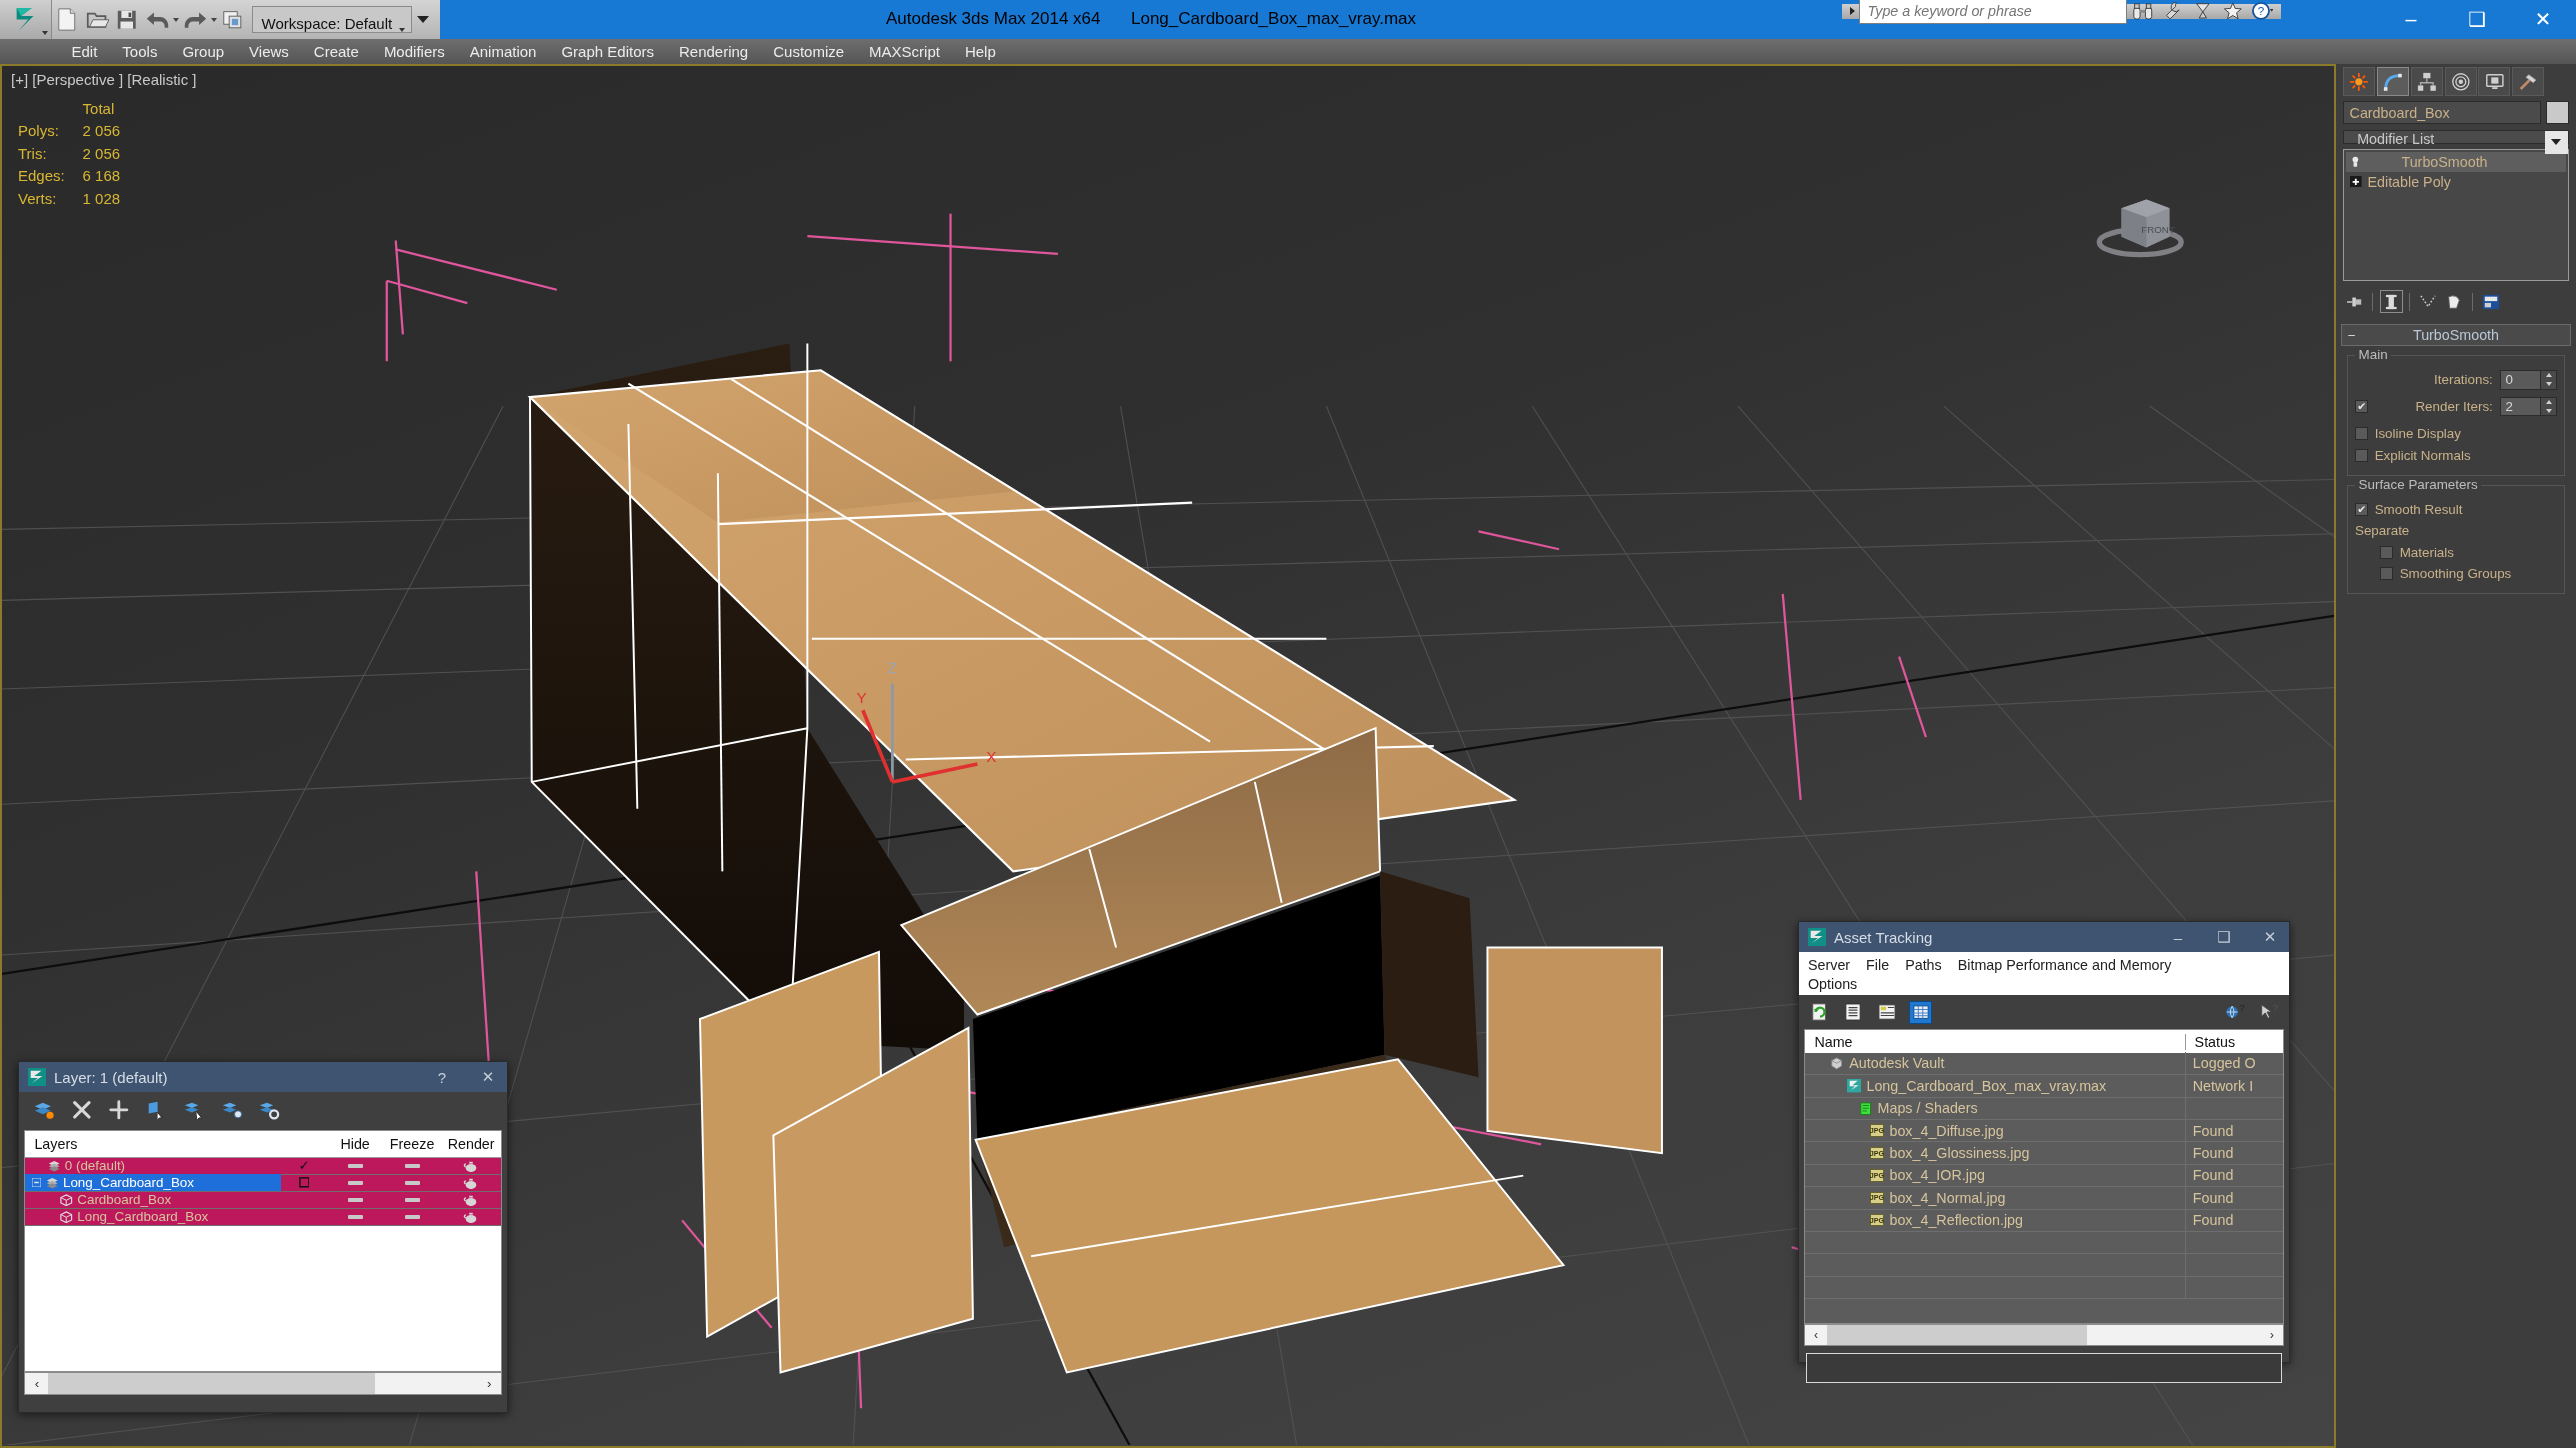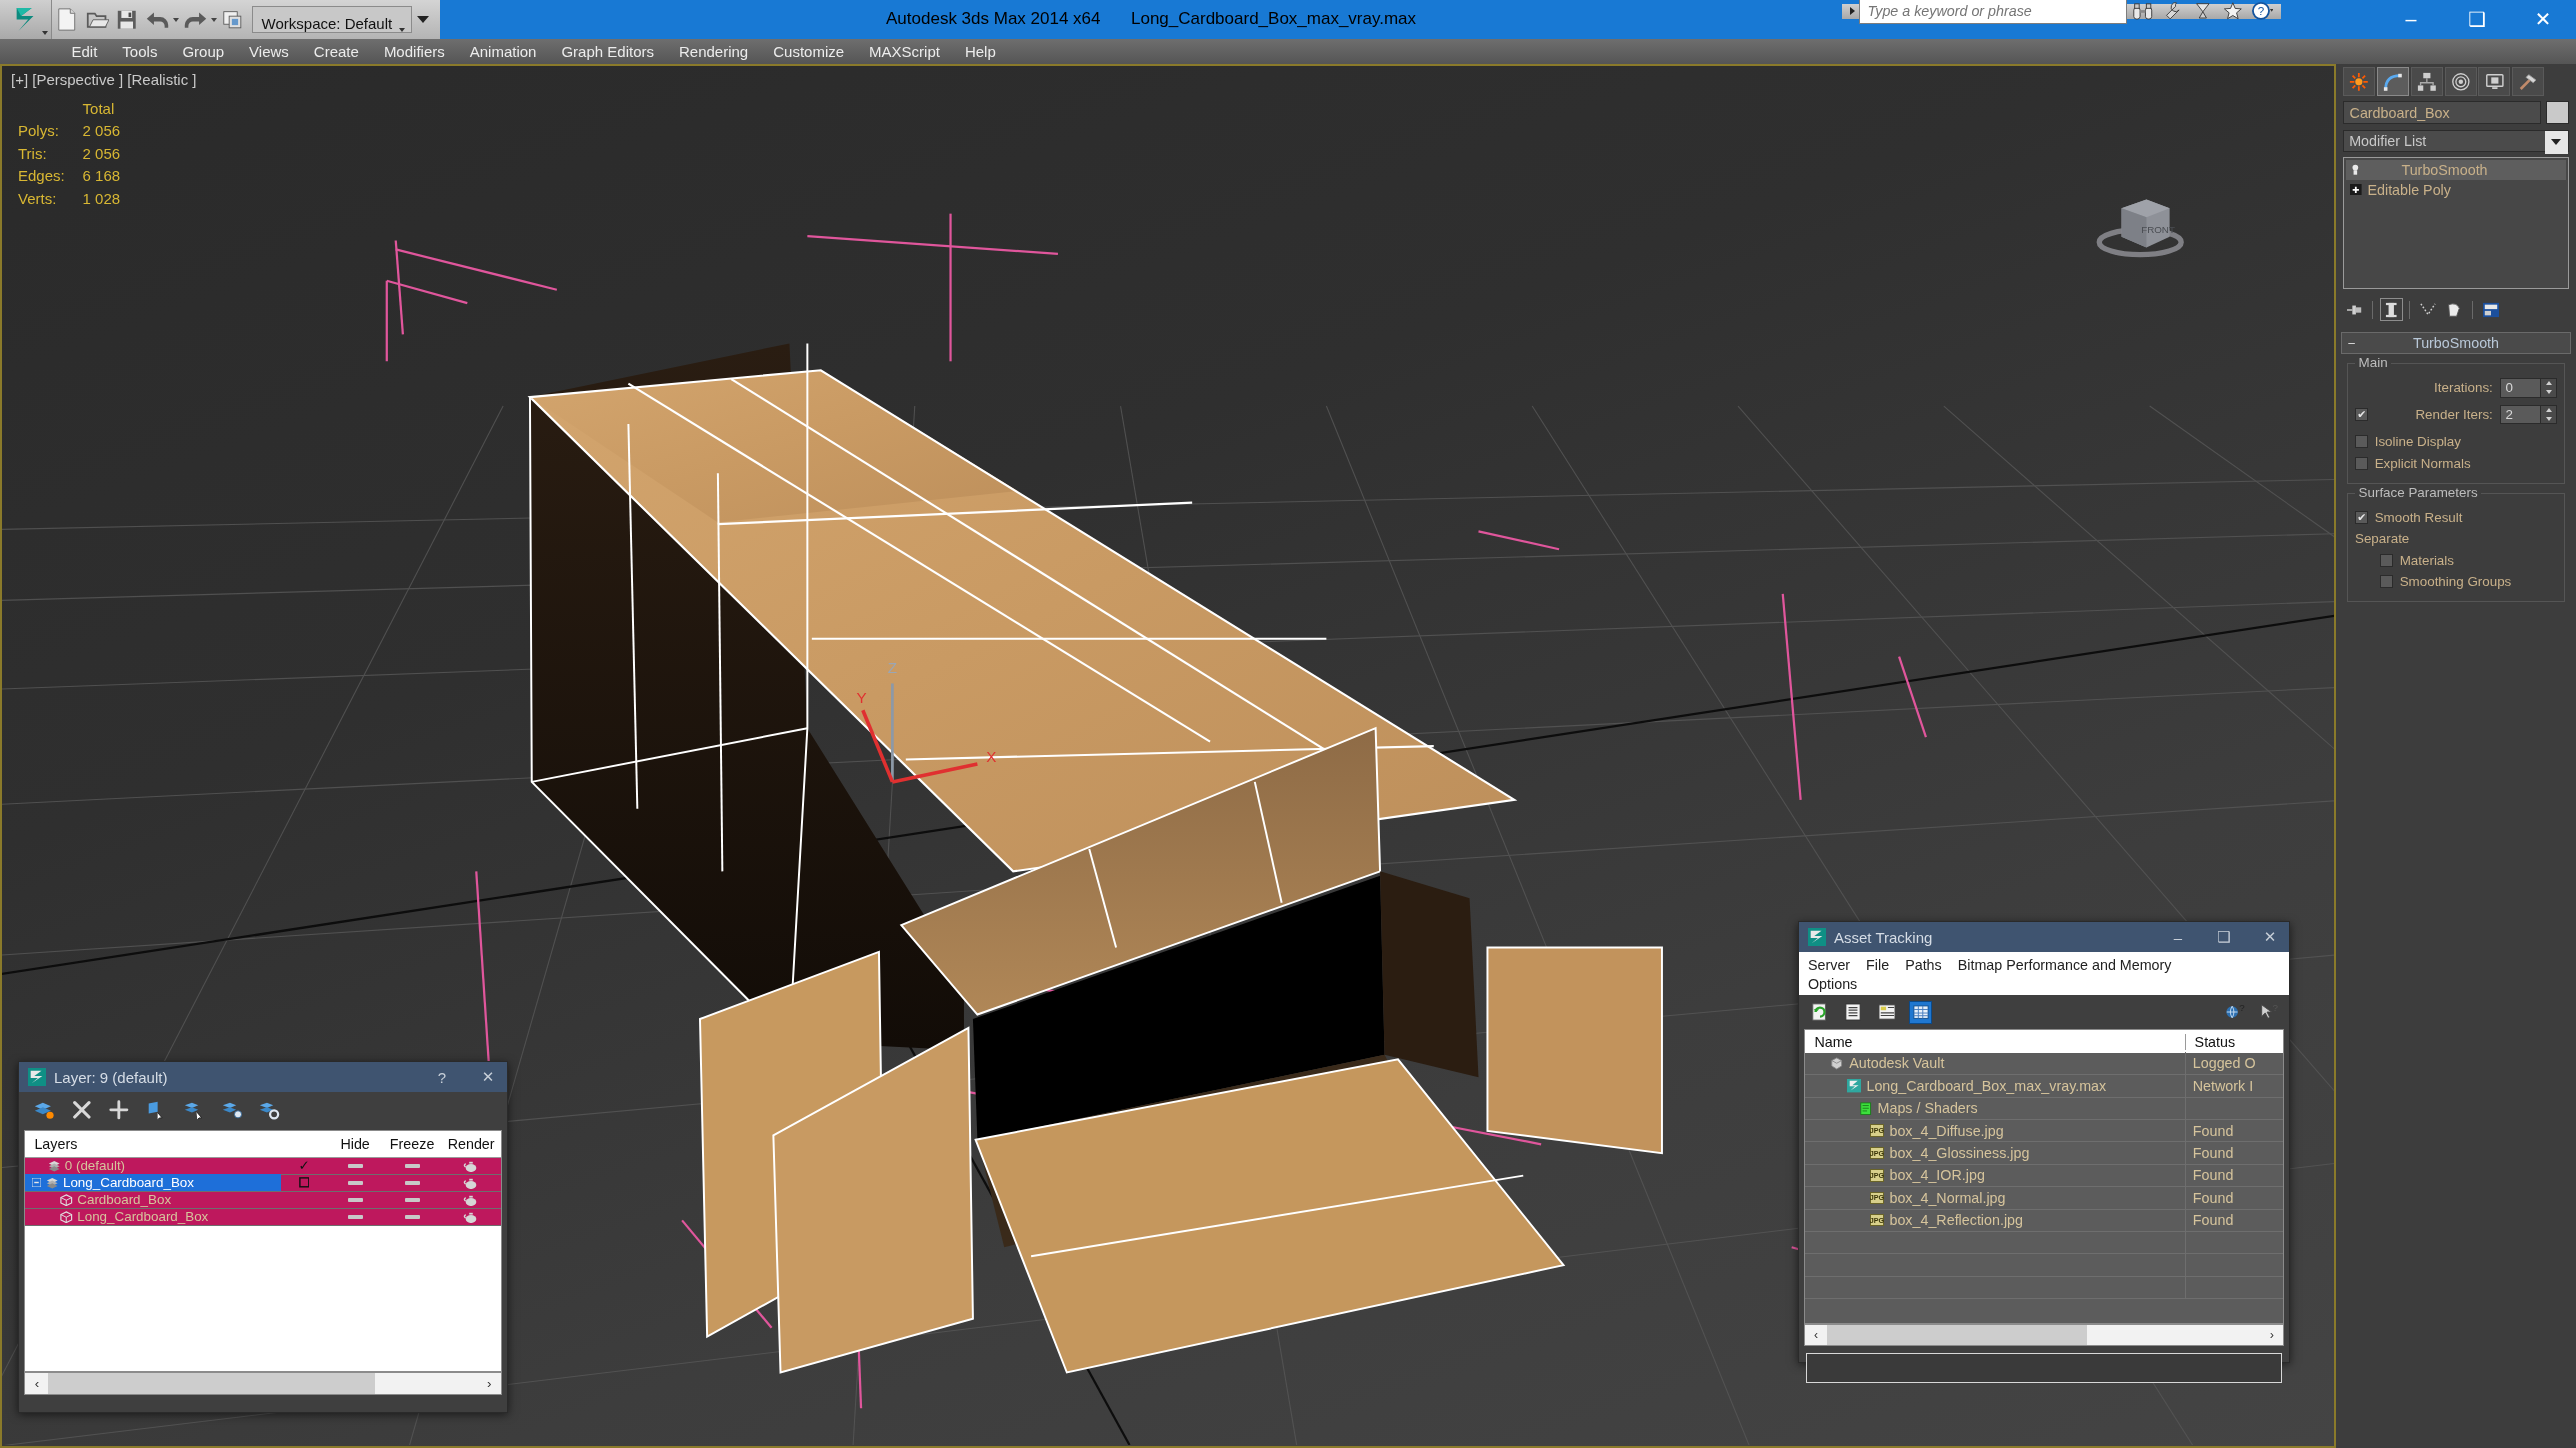--- a/index.html
+++ b/index.html
@@ -61,22 +61,22 @@
   
   #cmdpanel{position:absolute;left:2336px;top:64px;width:240px;height:1384px;background:#3d3d3d;}
   #cptabs{height:32px;display:flex;align-items:flex-end;padding-left:7.2px;background:#3d3d3d;}
   .cptab{width:32px;height:29px;margin-right:1.8px;background:#4a4a4a;border:0.9px solid #5a5a5a;
          display:flex;align-items:center;justify-content:center;}
   .cptab.sel{background:#5c5c5c;border-color:#8a8a8a;}
   #objname{margin:5.4px 7.2px 0 7.2px;display:flex;gap:4.5px;}
   #objname input{flex:1;height:23px;background:#4b4b4b;border:0.9px solid #2b2b2b;color:#c9b18a;
                  font-size:14.3px;padding-left:5.4px;}
   #objcolor{width:23px;height:23px;background:#c9c9c9;border:0.9px solid #2b2b2b;}
-  #modlist{margin:5.4px 7.2px 0 7.2px;height:22px;background:#4b4b4b;border:0.9px solid #2b2b2b;
-           display:flex;align-items:center;color:#c9c9c9;font-size:14.3px;padding-left:5px;position:relative;}
+  #modlist{margin:5.4px 7.2px 0 7.2px;height:14px;background:#4b4b4b;border:0.9px solid #2b2b2b;
+           display:flex;color:#c9c9c9;font-size:14.3px;padding-left:13px;position:relative;}
   #modlist .dd{position:absolute;right:0;top:0;width:23px;height:23px;background:#e6e6e6;
                display:flex;align-items:center;justify-content:center;}
   #modlist .dd i{width:0;height:0;border-left:5.4px solid transparent;border-right:5.4px solid transparent;border-top:6.3px solid #222;}
   #stack{margin:5.4px 7.2px 0 7.2px;height:132px;background:#474747;border:0.9px solid #9a9a9a;padding:1.8px;}
   .stackrow{height:19.7px;display:flex;align-items:center;color:#c9b18a;font-size:14.3px;padding-left:3.6px;gap:5.4px;}
   .stackrow.sel{background:#5e5e5e;}
   .stackicon{width:12.5px;height:12.5px;display:flex;align-items:center;justify-content:center;}
   #stacktools{margin:7.2px 7.2px 0 7.2px;height:27px;background:#3d3d3d;display:flex;align-items:center;gap:3.6px;}
   .sttool{width:23px;height:23px;display:flex;align-items:center;justify-content:center;}
   .sttool.box{border:0.9px solid #8d8d8d;}
@@ -634,21 +634,21 @@
 
   </div>
 </div>
 
 <div class="dlg" id="layerdlg">
   <div class="dlgtitle">
     <svg width="18" height="18" viewBox="0 0 20 20">
       <rect width="20" height="20" fill="#0f8f85"></rect>
         <path d="M3 3 L15 3 L7 9 L16 9 L4 17 L11 11 L3 11 Z" fill="#e8e8e8"></path>
     </svg>
-    <span>Layer: 9 (default)</span>
+    <span>Layer: 1 (default)</span>
     <span class="sp"></span>
     <span class="dlgbtn">?</span>
     <span class="dlgbtn">✕</span>
   </div>
 
   <div id="layertools">
     <div class="ltool">
       <svg width="21.5" height="19.7" viewBox="0 0 24 22">
           <path d="M2 7 L11 3 L20 7 L11 11 Z" fill="#5ba8e8"></path>
           <path d="M2 12 L11 8 L20 12 L11 16 Z" fill="#3b88c8"></path>

